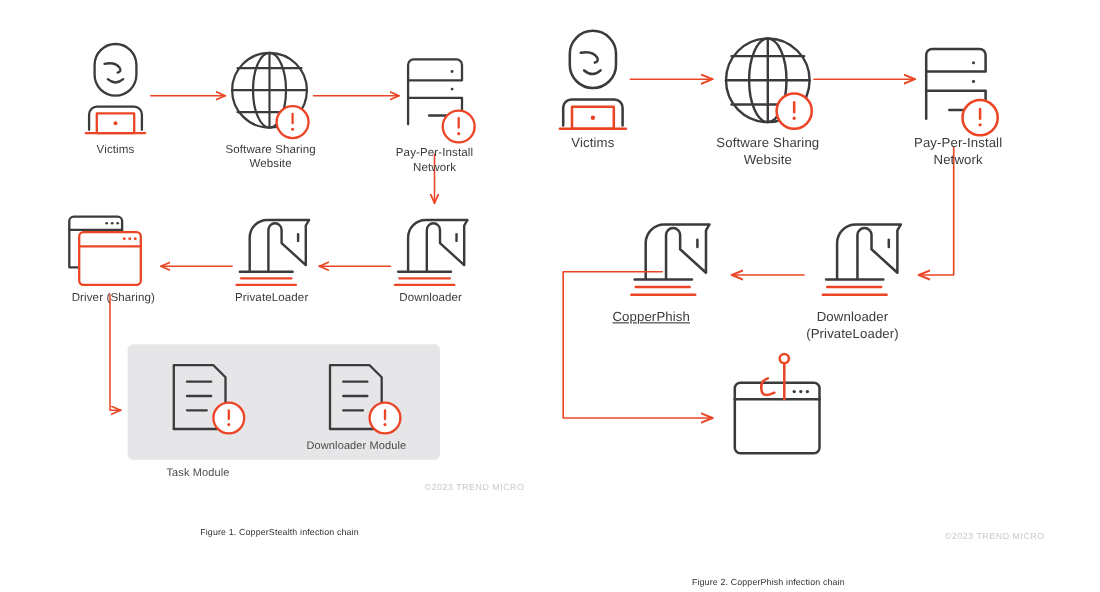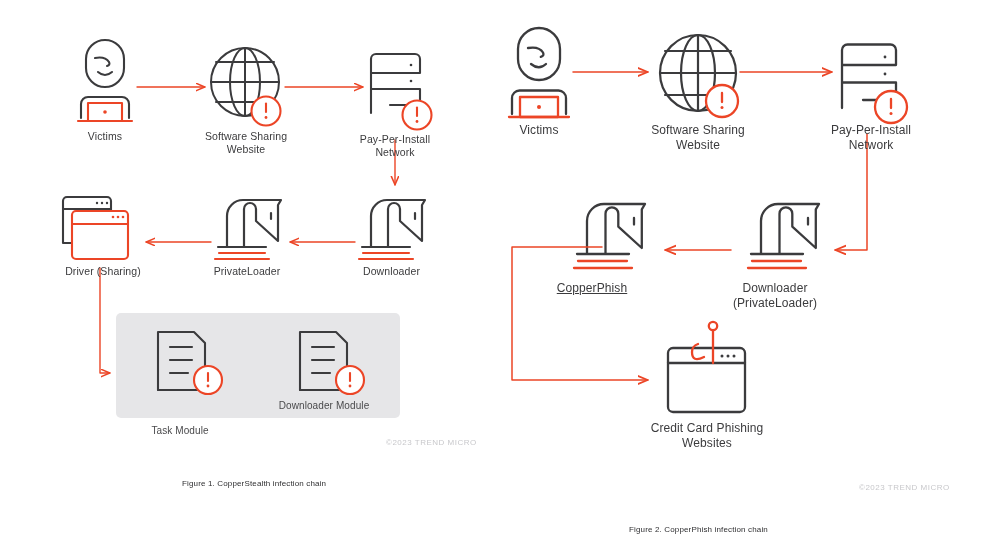--- a/index.html
+++ b/index.html
@@ -260,19 +260,17 @@
   <div class="caption" style="left:182px;top:479px;">Figure 1. CopperStealth infection chain</div>
 
   <div class="node-label big" style="left:489px;top:123px;width:100px;">Victims</div>
   <div class="node-label big" style="left:636px;top:123px;width:124px;">Software Sharing
 Website</div>
   <div class="node-label big" style="left:812px;top:123px;width:118px;">Pay-Per-Install
 Network</div>
   <div class="node-label big" style="left:712px;top:281px;width:126px;">Downloader
 (PrivateLoader)</div>
   <div class="node-label big" style="left:534px;top:281px;width:116px;text-decoration:underline;">CopperPhish</div>
-  <div class="node-label big" style="left:634px;top:421px;width:146px;">Credit Card Phishing
-Websites</div>
 
   <div class="copyright" style="left:859px;top:483px;">©2023 TREND MICRO</div>
   <div class="caption" style="left:629px;top:525px;text-align:center;">Figure 2. CopperPhish infection chain</div>
 
 </div>
 
 </body></html>

